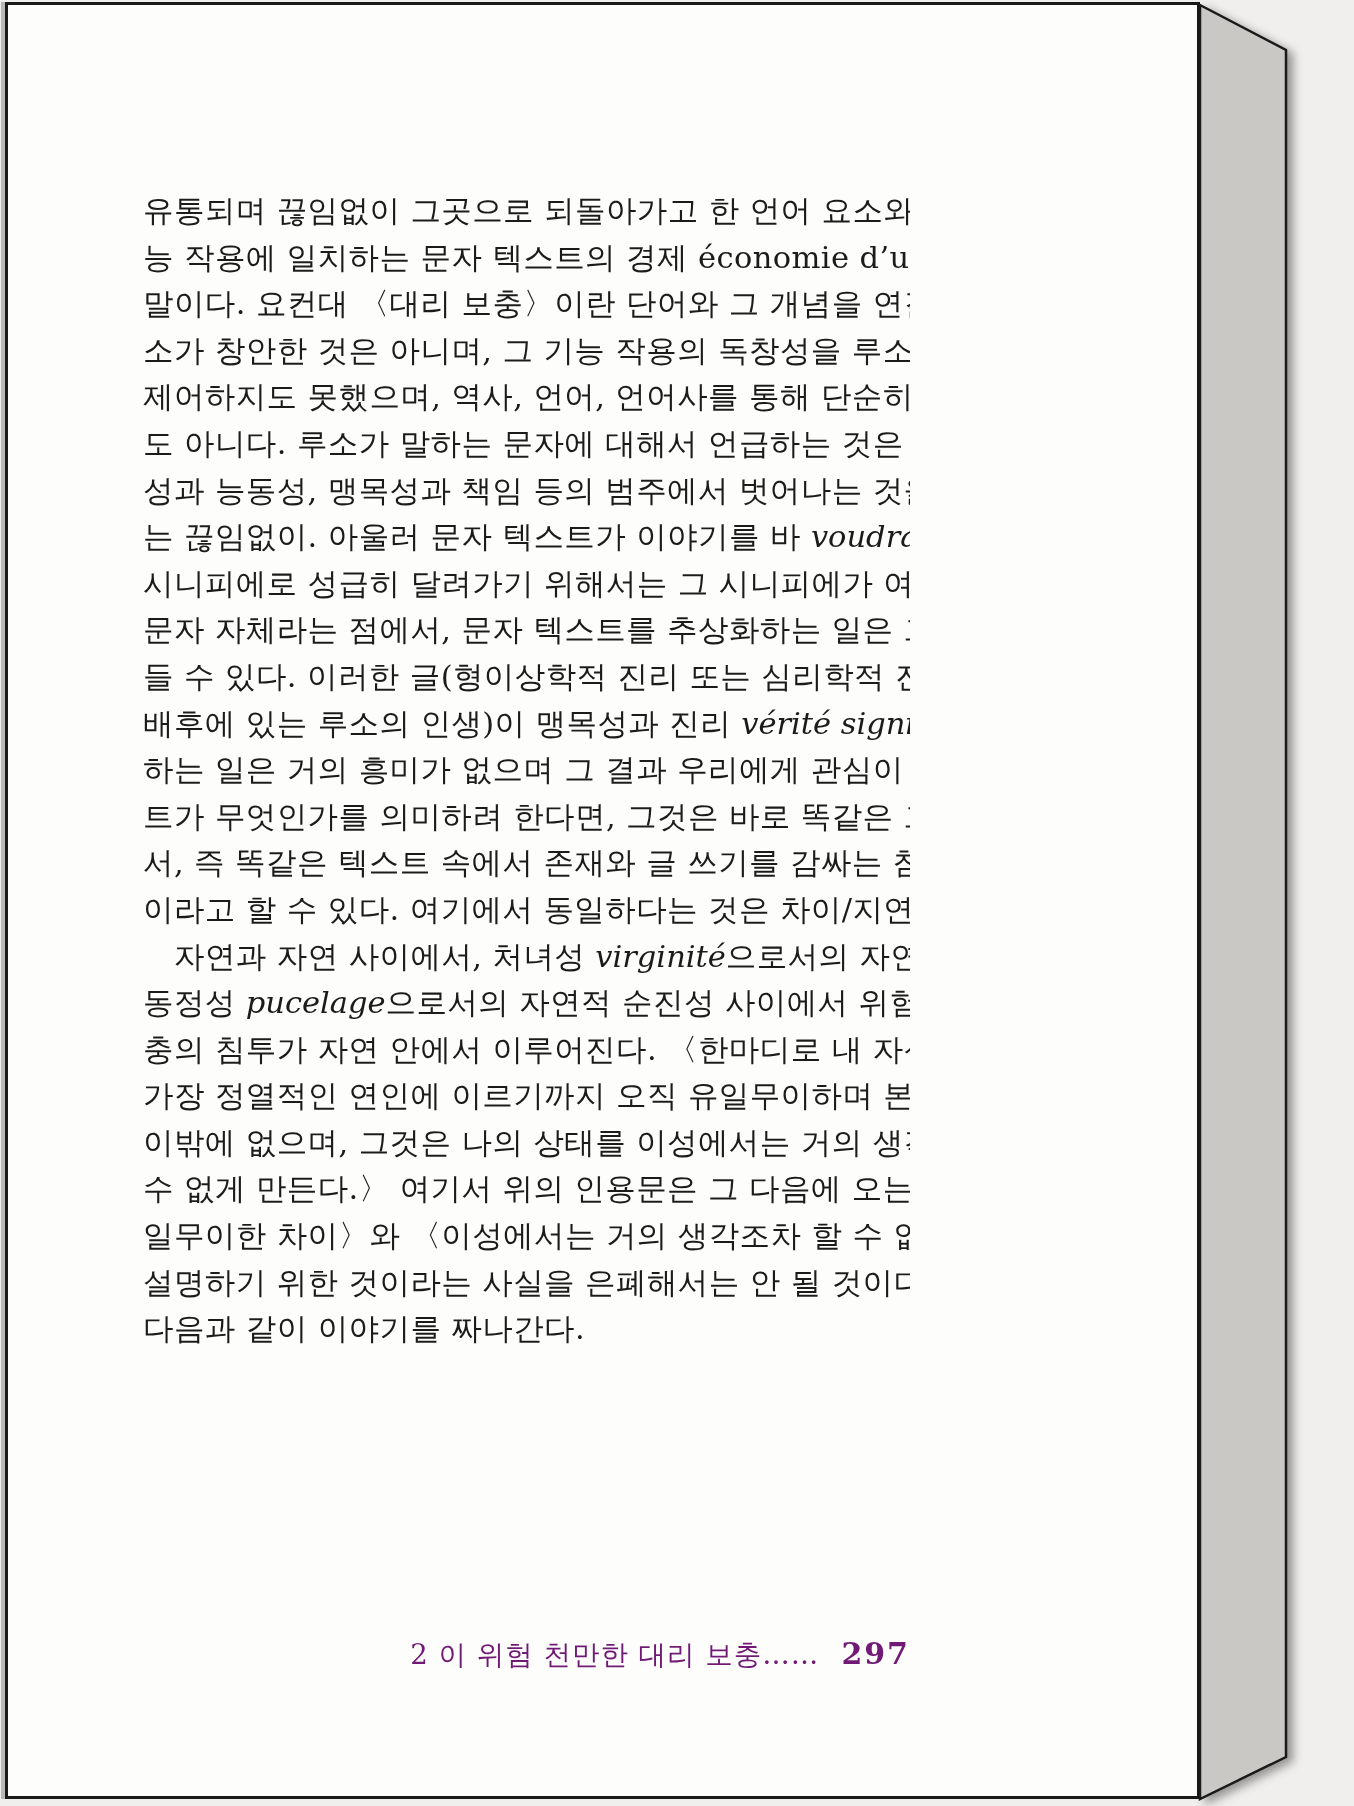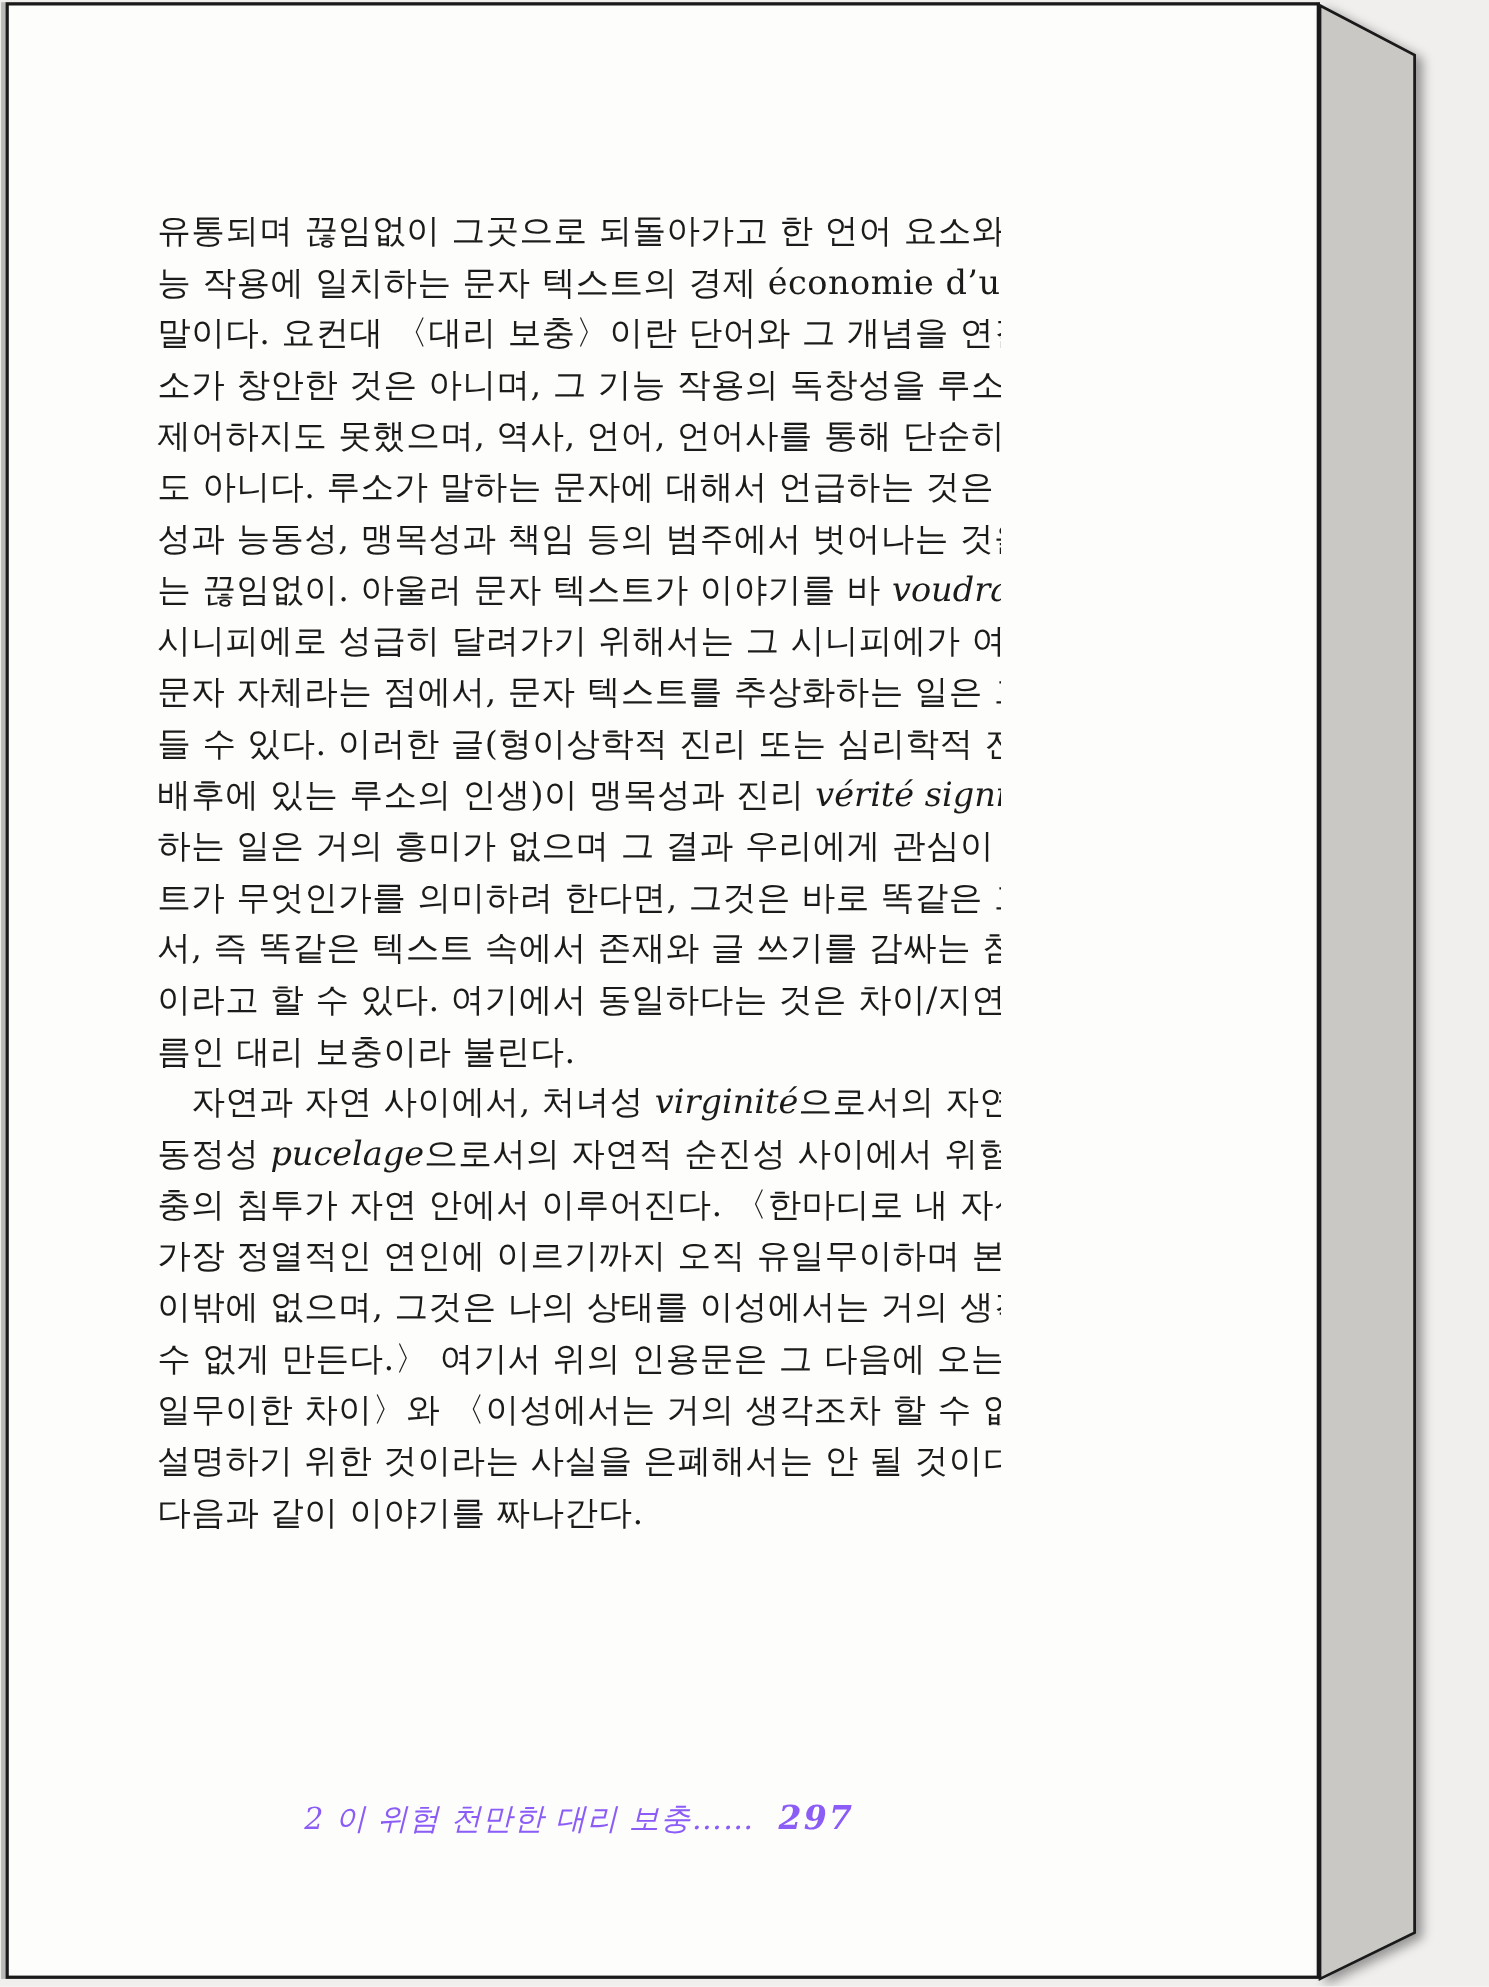--- a/index.html
+++ b/index.html
@@ -39,25 +39,24 @@
     overflow:hidden;
     height:46.6px;
   }
   .line.para-end{text-align-last:left;}
   .line.indent{text-indent:31px;}
   .it{font-style:italic;letter-spacing:0;}
   .ul{text-underline-offset:5px;text-decoration-thickness:2px;}
   .footer{
     position:absolute;left:135px;top:1631px;
     width:767px;
-    text-align:center;
+    text-align:right;
     font-size:27.5px;
-    color:#8b5cf6;
+    color:#701a75;
     letter-spacing:1px;
-    font-style:italic;
   }
   .footer .page-num{
     font-weight:bold;
     font-size:30px;
     margin-left:22px;
     letter-spacing:2px;
   }
 </style>
 </head>
 <body>
@@ -75,21 +74,20 @@
         <div class="line"><span>성과 능동성, 맹목성과 책임 등의 범주에서 벗어나는 것을 인지하려</span></div>
         <div class="line"><span>는 끊임없이. 아울러 문자 </span><span class="ul">텍스트</span><span>가 이야기를 바 </span><span class="it">voudrait dire</span></div>
         <div class="line"><span>시니피에로 성급히 달려가기 위해서는 그 시니피에가 여기서는 바로</span></div>
         <div class="line"><span>문자 자체라는 점에서, 문자 </span><span class="ul">텍스트</span><span>를 추상화하는 일은 그만큼 줄어</span></div>
         <div class="line"><span>들 수 있다. 이러한 글(형이상학적 진리 또는 심리학적 진리, 즉 작품</span></div>
         <div class="line"><span>배후에 있는 루소의 인생)이 맹목성과 진리 </span><span class="it">vérité signifiée</span></div>
         <div class="line"><span>하는 일은 거의 흥미가 없으며 그 결과 우리에게 관심이 있는 </span></div>
         <div class="line"><span class="ul">트</span><span>가 무엇인가를 의미하려 한다면, 그것은 바로 똑같은 그물 </span></div>
         <div class="line"><span>서, 즉 똑같은 </span><span class="ul">텍스트</span><span> 속에서 존재와 글 쓰기를 감싸는 참여와 소속</span></div>
         <div class="line"><span>이라고 할 수 있다. 여기에서 동일하다는 것은 차이/지연의 다른 이</span></div>
-        <div class="line para-end"><span>름인 대리 보충이라 불린다.</span></div>
         <div class="line indent"><span>자연과 자연 사이에서, 처녀성 </span><span class="it ul">virginité</span><span class="ul">으로</span><span>서의 자연적 순진성과</span></div>
         <div class="line"><span>동정성 </span><span class="it ul">pucelage</span><span class="ul">으로</span><span>서의 자연적 순진성 사이에서 위험한 대리 보</span></div>
         <div class="line"><span>충의 침투가 자연 안에서 이루어진다. 〈한마디로 내 자신으로부터</span></div>
         <div class="line"><span>가장 정열적인 연인에 이르기까지 오직 유일무이하며 본질적인 차</span></div>
         <div class="line"><span>이밖에 없으며, 그것은 나의 상태를 이성에서는 거의 생각조차 할</span></div>
         <div class="line"><span>수 없게 만든다.〉 여기서 위의 인용문은 그 다음에 오는 단락이 〈유</span></div>
         <div class="line"><span>일무이한 차이〉와 〈이성에서는 거의 생각조차 할 수 없는 상태〉를</span></div>
         <div class="line"><span>설명하기 위한 것이라는 사실을 은폐해서는 안 될 것이다. 루소는</span></div>
         <div class="line para-end"><span>다음과 같이 이야기를 짜나간다.</span></div>
       </div>

